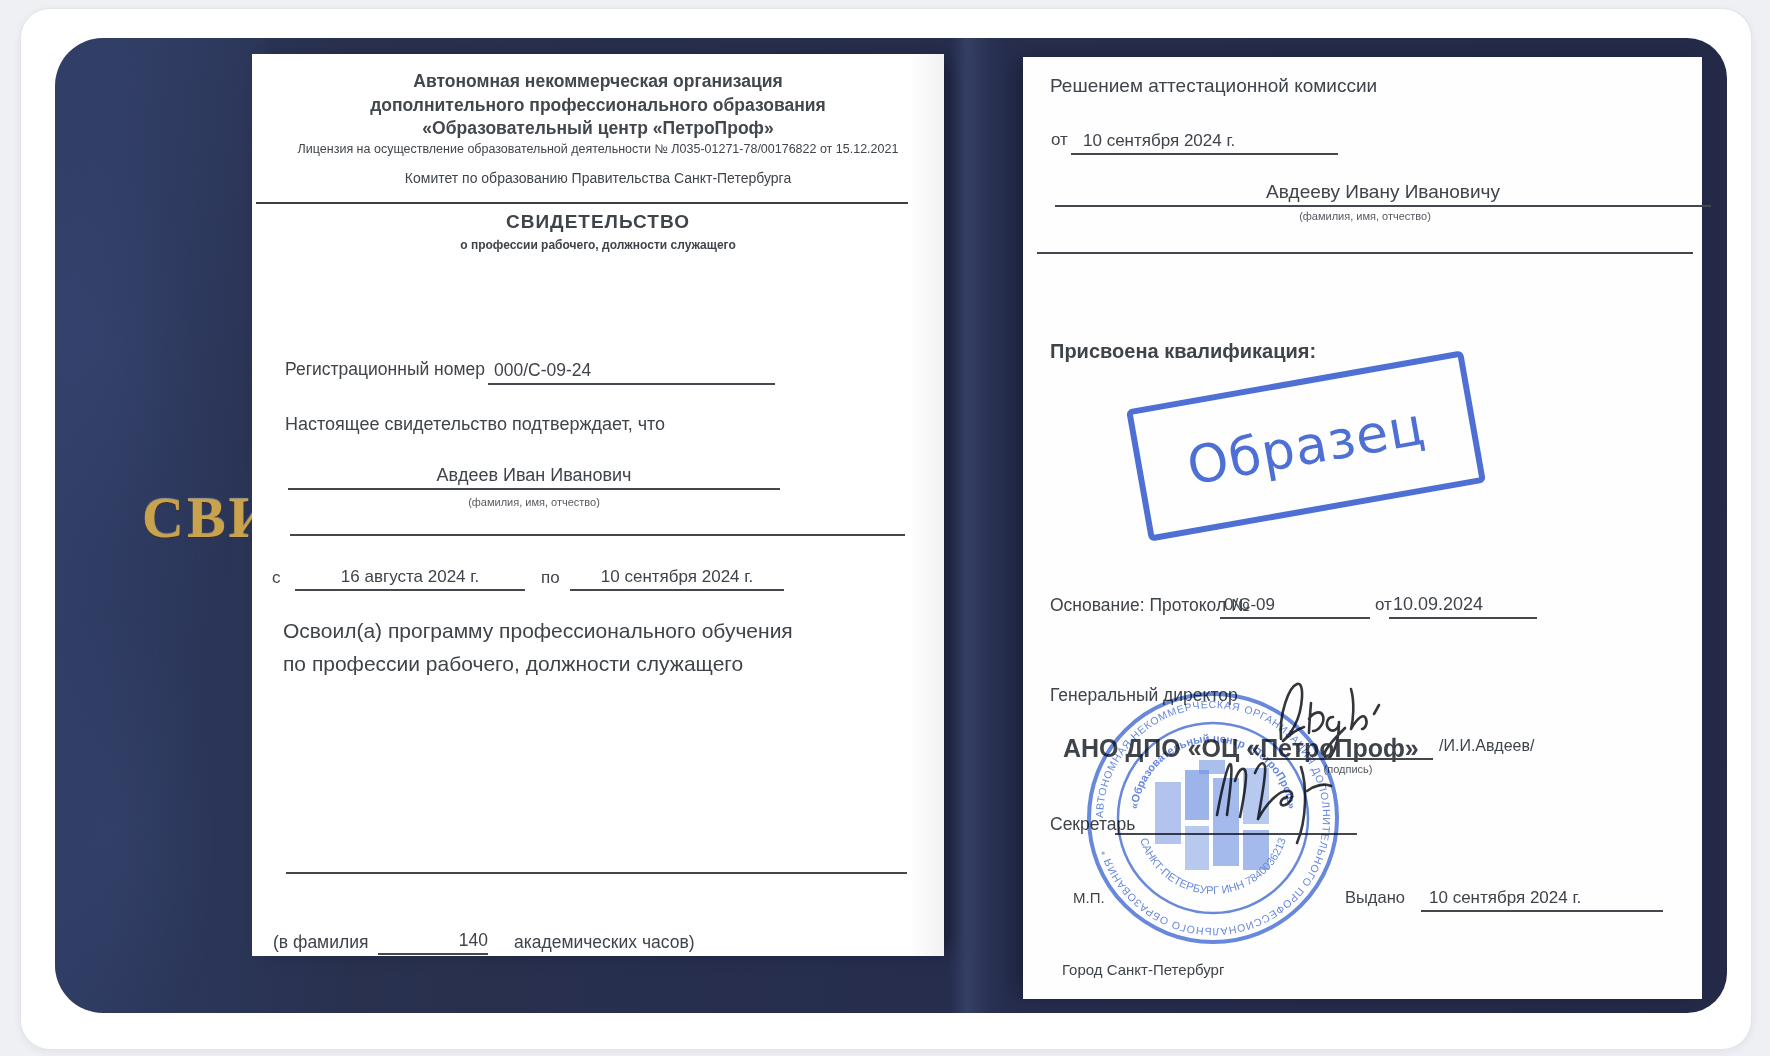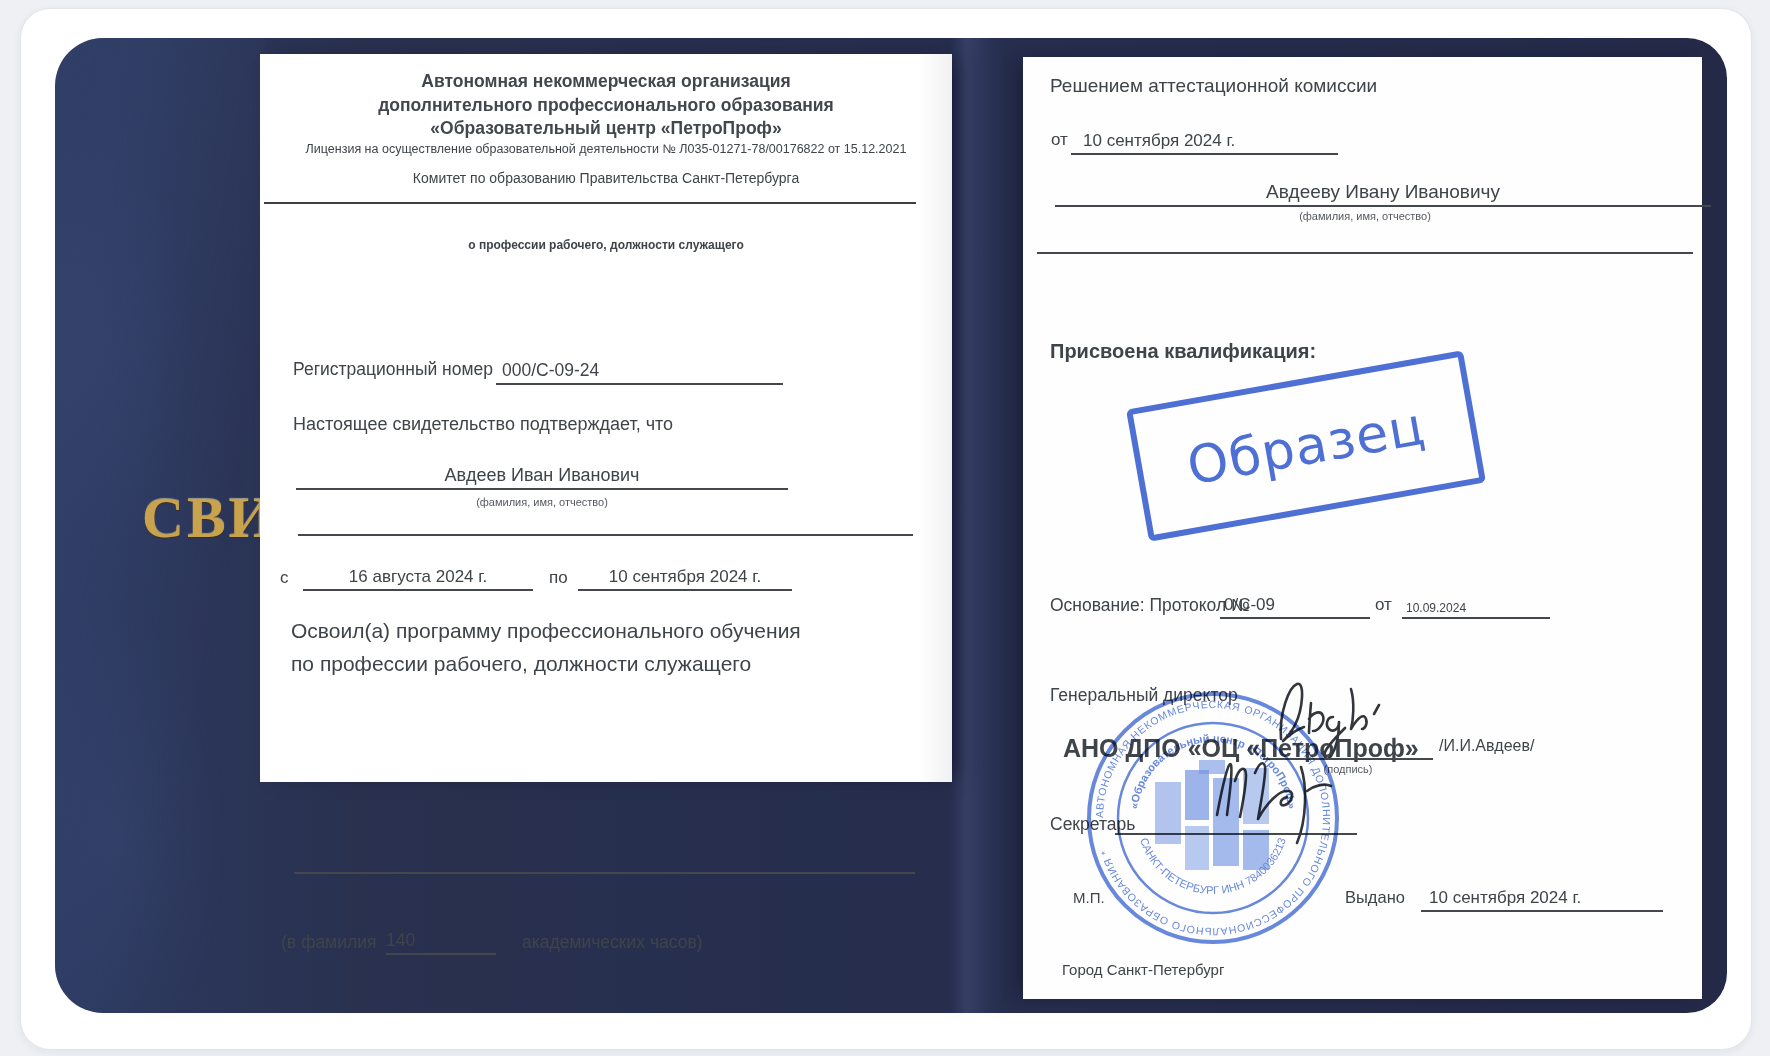--- a/index.html
+++ b/index.html
@@ -8,21 +8,21 @@
   .card{position:absolute;left:20px;top:8px;width:1730px;height:1040px;background:#ffffff;border:1px solid #e2e5ea;border-radius:30px;box-shadow:0 2px 8px rgba(30,40,70,.06);}
   .folder{position:absolute;left:55px;top:38px;width:1672px;height:975px;border-radius:48px 40px 40px 48px;background:linear-gradient(to right,#2d3a61 0%,#29314f 18%,#262d4d 55%,#232947 100%);}
   .spine{position:absolute;left:55px;top:38px;width:210px;height:975px;border-radius:48px 0 0 48px;
     background:linear-gradient(100deg,#41528233 0%,#36446f88 20%,#2c375b00 70%),
                radial-gradient(140px 300px at 40px 300px,#4a5c8c33,transparent 70%),
                radial-gradient(160px 320px at 60px 800px,#46578733,transparent 70%);}
   .gold{position:absolute;left:142px;top:484px;font-family:"Liberation Serif",serif;font-weight:bold;font-size:58px;letter-spacing:3px;color:#c9a24d;
     text-shadow:0 1px 1px rgba(70,45,0,.65),0 -1px 1px rgba(255,238,180,.55);z-index:1;}
   .gutterfold{position:absolute;left:950px;top:38px;width:56px;height:975px;background:linear-gradient(to right,transparent 0%,#3c4870aa 30%,#2a3254 70%,transparent 100%);z-index:1;}
   .page{position:absolute;background:#fefefe;z-index:2;}
-  .page.left{left:260px;top:54px;width:692px;height:728px;box-shadow:10px 0 16px -6px rgba(8,10,25,.5);background:linear-gradient(to right,#ffffff 0 95%,#f1f1f3 100%);}
+  .page.left{left:252px;top:54px;width:692px;height:902px;box-shadow:10px 0 16px -6px rgba(8,10,25,.5);background:linear-gradient(to right,#ffffff 0 95%,#f1f1f3 100%);}
   .page.right{left:1023px;top:57px;width:679px;height:942px;box-shadow:-10px 0 16px -6px rgba(8,10,25,.45);}
   .abs{position:absolute;}
   .ctr{width:100%;text-align:center;}
   .b{font-weight:bold;}
   .u{position:absolute;border-bottom:2px solid #44484e;display:flex;align-items:flex-end;}
   .u > span{width:100%;padding-bottom:2px;}
   .hint{font-size:11px;color:#55595f;}
   .sample{position:absolute;left:112px;top:322px;width:330px;height:122px;border:6px solid #4e6fd3;border-radius:6px;
     transform:rotate(-10deg);display:flex;align-items:center;justify-content:center;
     font-family:"DejaVu Sans",sans-serif;font-size:52px;color:#4e6fd3;letter-spacing:1px;}
@@ -42,20 +42,21 @@
   <div class="page left">
     <div class="abs ctr b" style="top:16px;font-size:17.5px;line-height:23.5px;color:#42474d;">
       <div>Автономная некоммерческая организация</div>
       <div>дополнительного профессионального образования</div>
       <div>«Образовательный центр «ПетроПроф»</div>
     </div>
     <div class="abs ctr" style="top:88px;font-size:12.5px;">Лицензия на осуществление образовательной деятельности № Л035-01271-78/00176822 от 15.12.2021</div>
     <div class="abs ctr" style="top:116px;font-size:14px;">Комитет по образованию Правительства Санкт-Петербурга</div>
     <div class="abs" style="top:148px;left:4px;width:652px;border-top:2px solid #3c4045;"></div>
 
+    <div class="abs ctr b" style="top:157px;font-size:19px;letter-spacing:1px;">СВИДЕТЕЛЬСТВО</div>
     <div class="abs ctr b" style="top:184px;font-size:12px;">о профессии рабочего, должности служащего</div>
 
     <div class="abs" style="left:33px;top:305px;font-size:17.5px;">Регистрационный номер</div>
     <div class="u" style="left:236px;top:303px;width:287px;height:26px;font-size:17.5px;">
       <span style="padding-left:6px;">000/С-09-24</span>
     </div>
 
     <div class="abs" style="left:33px;top:360px;font-size:18px;">Настоящее свидетельство подтверждает, что</div>
 
     <div class="u" style="left:36px;top:406px;width:492px;height:28px;font-size:18px;">
@@ -76,21 +77,21 @@
 
     <div class="abs" style="left:31px;top:560px;font-size:21px;line-height:33px;">
       <div>Освоил(а) программу профессионального обучения</div>
       <div>по профессии рабочего, должности служащего</div>
     </div>
 
     <div class="abs" style="left:34px;top:818px;width:621px;border-top:2px solid #44484e;"></div>
 
     <div class="abs" style="left:21px;top:878px;font-size:17.5px;">(в фамилия</div>
     <div class="u" style="left:126px;top:874px;width:110px;height:25px;font-size:17.5px;">
-      <span style="text-align:left;">140</span>
+      <span style="text-align:right;">140</span>
     </div>
     <div class="abs" style="left:262px;top:878px;font-size:17.5px;">академических часов)</div>
   </div>
 
   <div class="page right">
     <div class="abs" style="left:27px;top:18px;font-size:19px;text-align:right;">Решением аттестационной комиссии</div>
 
     <div class="abs" style="left:28px;top:73px;font-size:17px;">от</div>
     <div class="u" style="left:48px;top:69px;width:267px;height:27px;font-size:17px;">
       <span style="padding-left:12px;">10 сентября 2024 г.</span>
@@ -107,21 +108,21 @@
 
     <div class="sample">
       <span>Образец</span>
     </div>
 
     <div class="abs" style="left:27px;top:538px;font-size:17.5px;">Основание: Протокол №</div>
     <div class="u" style="left:197px;top:534px;width:150px;height:26px;font-size:17px;">
       <span style="padding-left:4px;">0/С-09</span>
     </div>
     <div class="abs" style="left:352px;top:538px;font-size:17px;">от</div>
-    <div class="u" style="left:379px;top:534px;width:148px;height:26px;font-size:12px;">
+    <div class="u" style="left:366px;top:534px;width:148px;height:26px;font-size:18px;">
       <span style="padding-left:4px;">10.09.2024</span>
     </div>
 
     <div class="abs" style="left:27px;top:628px;font-size:17.5px;">Генеральный директор</div>
     <div class="abs b" style="left:40px;top:677px;font-size:25px;">АНО ДПО «ОЦ «ПетроПроф»</div>
 
     <svg class="abs" style="left:248px;top:612px;" width="120" height="100" viewBox="0 0 120 100">
       <path class="sig" d="M10 70 C8 44 18 18 26 15 C34 12 32 40 24 56 C20 64 14 70 12 72 C20 64 27 60 33 58"></path>
       <path class="sig" d="M40 34 C39 46 38 58 38 64 M38 50 C42 43 50 41 52 47 C54 53 48 62 42 62"></path>
       <path class="sig" d="M62 48 C56 48 54 56 58 60 C62 64 68 60 68 53 C68 66 66 78 60 87 C56 93 51 88 55 81 C59 74 68 65 74 59"></path>

